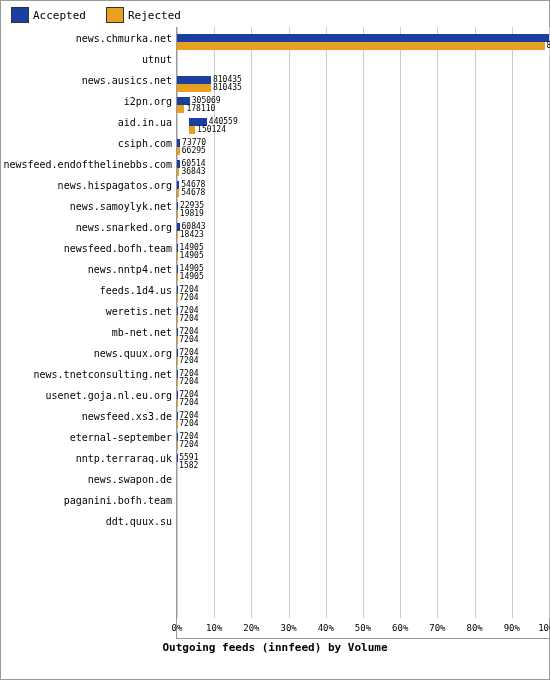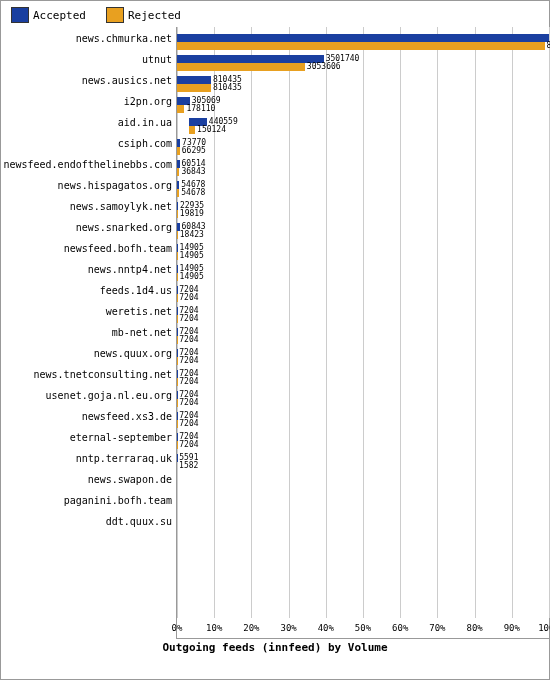--- a/index.html
+++ b/index.html
@@ -99,26 +99,20 @@
           <div style="position: absolute; top: 0px; bottom: 0px; left: 90%; width: 1px; background: rgb(204, 204, 204);"></div>
           <div style="position: absolute; top: 0px; bottom: 0px; left: 100%; width: 1px; background: rgb(204, 204, 204);"></div>
         </div>
 
       <div style="position:absolute;top:4px;left:0;right:0;bottom:20px;">
       <div style="position: absolute; top: 0px; left: 0px; right: 0px; height: 21px;">
             <div style="position: absolute; top: 3px; left: 0px; height: 8px; width: 100%; background: rgb(26, 63, 160);"></div>
             <div style="position: absolute; top: 11px; left: 0px; height: 8px; width: 98.821%; background: rgb(232, 160, 32);"></div>
             <div style="position: absolute; top: 11px; left: 98.821%; font-size: 8px; color: rgb(0, 0, 0); margin-left: 2px; white-space: nowrap; line-height: 8px;">8778507</div>
           </div>
-          <div style="position: absolute; top: 21px; left: 0px; right: 0px; height: 21px;">
-            <div style="position: absolute; top: 3px; left: 0px; height: 8px; width: 39.4196%; background: rgb(26, 63, 160);"></div>
-            <div style="position: absolute; top: 3px; left: 39.4196%; font-size: 8px; color: rgb(0, 0, 0); margin-left: 2px; white-space: nowrap; line-height: 8px;">3501740</div>
-            <div style="position: absolute; top: 11px; left: 0px; height: 8px; width: 34.3749%; background: rgb(232, 160, 32);"></div>
-            <div style="position: absolute; top: 11px; left: 34.3749%; font-size: 8px; color: rgb(0, 0, 0); margin-left: 2px; white-space: nowrap; line-height: 8px;">3053606</div>
-          </div>
           <div style="position: absolute; top: 42px; left: 0px; right: 0px; height: 21px;">
             <div style="position: absolute; top: 3px; left: 0px; height: 8px; width: 9.12319%; background: rgb(26, 63, 160);"></div>
             <div style="position: absolute; top: 3px; left: 9.12319%; font-size: 8px; color: rgb(0, 0, 0); margin-left: 2px; white-space: nowrap; line-height: 8px;">810435</div>
             <div style="position: absolute; top: 11px; left: 0px; height: 8px; width: 9.12319%; background: rgb(232, 160, 32);"></div>
             <div style="position: absolute; top: 11px; left: 9.12319%; font-size: 8px; color: rgb(0, 0, 0); margin-left: 2px; white-space: nowrap; line-height: 8px;">810435</div>
           </div>
           <div style="position: absolute; top: 63px; left: 0px; right: 0px; height: 21px;">
             <div style="position: absolute; top: 3px; left: 0px; height: 8px; width: 3.43421%; background: rgb(26, 63, 160);"></div>
             <div style="position: absolute; top: 3px; left: 3.43421%; font-size: 8px; color: rgb(0, 0, 0); margin-left: 2px; white-space: nowrap; line-height: 8px;">305069</div>
             <div style="position: absolute; top: 11px; left: 0px; height: 8px; width: 2.00501%; background: rgb(232, 160, 32);"></div>

